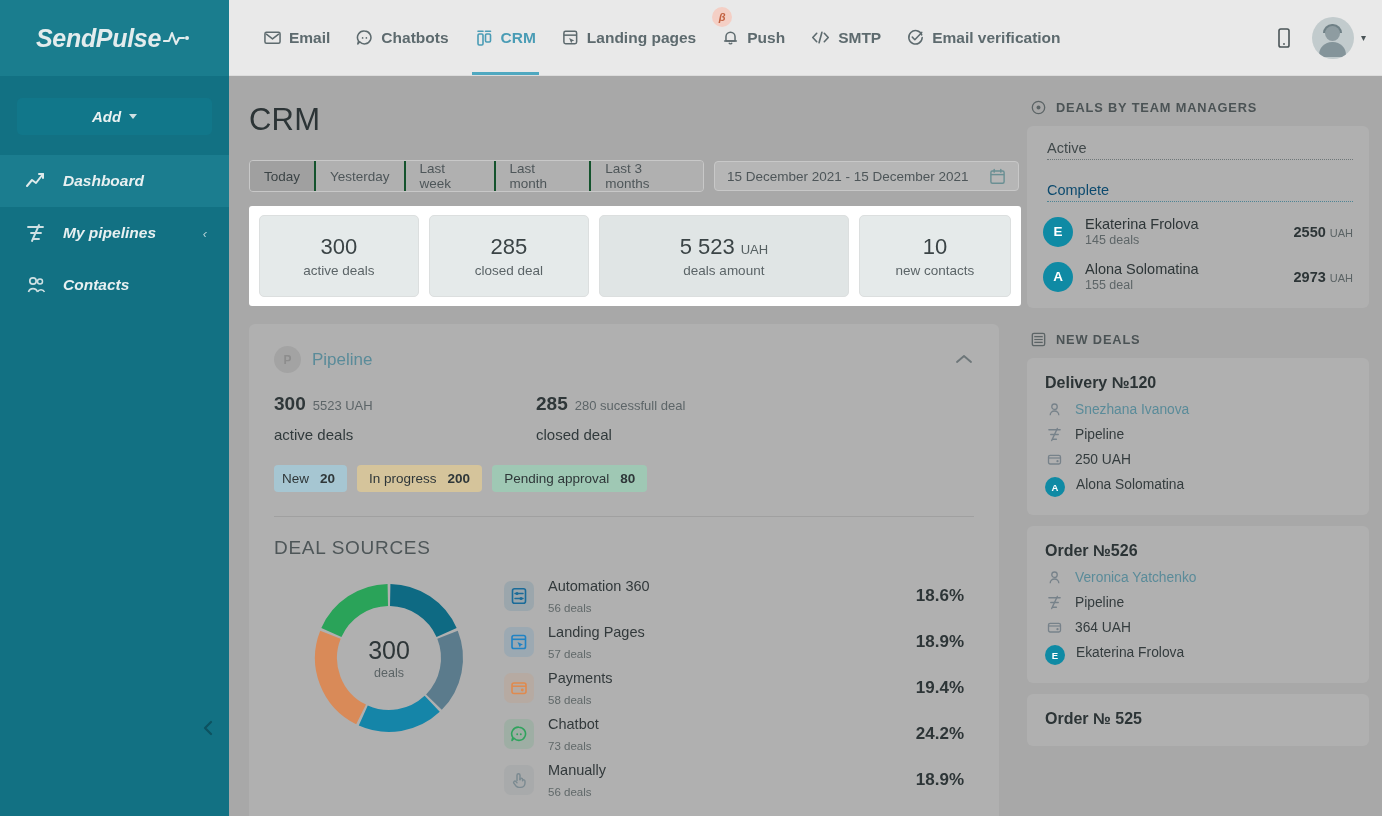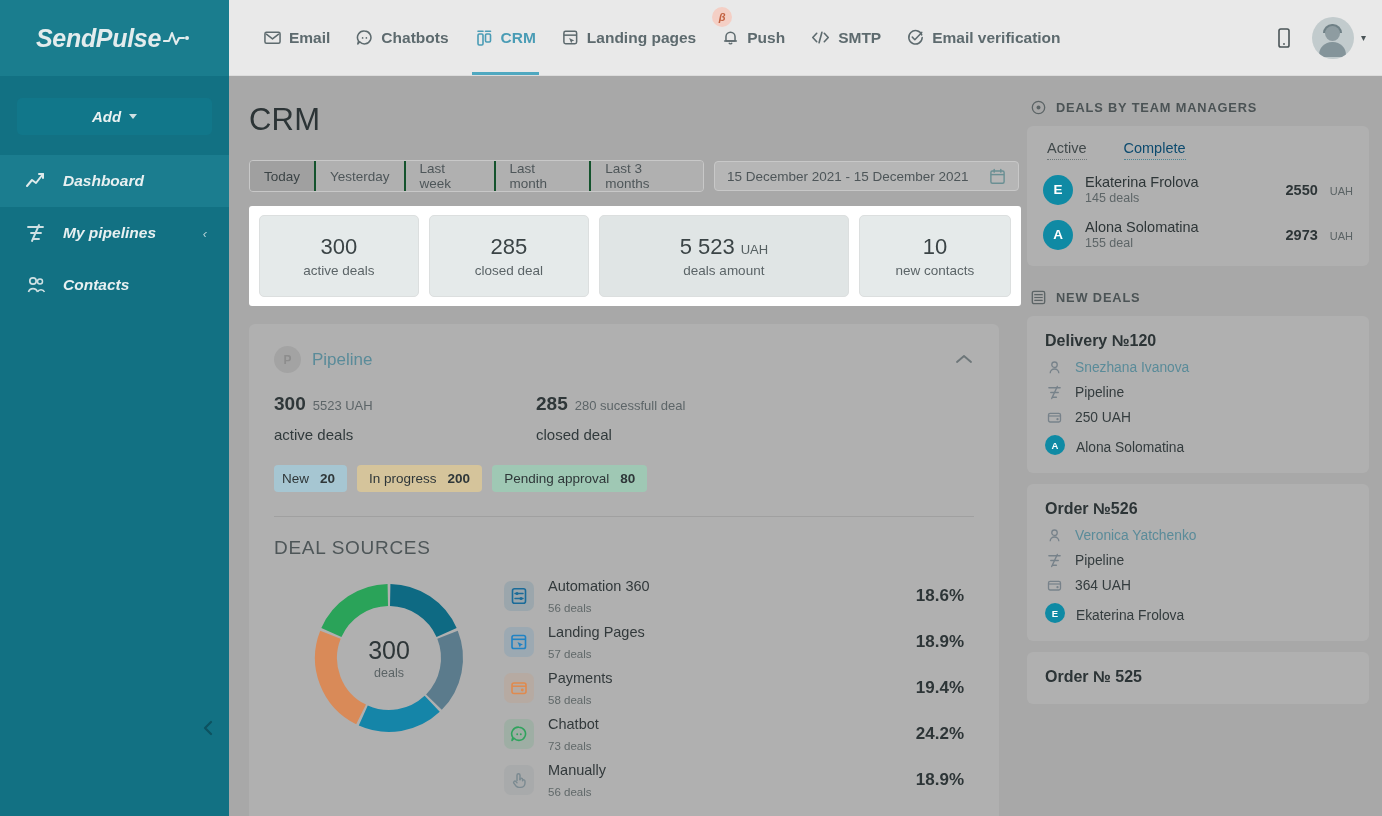--- a/index.html
+++ b/index.html
@@ -225,46 +225,46 @@
     display: flex; align-items: center; gap: 10px;
     margin-top: 24px; padding-left: 4px;
   }
   .panel-title {
     font-size: 12.8px; letter-spacing: 0.85px; color: #4b5355; font-weight: 600;
   }
   .panel-card {
     background: #b0b0b0; border-radius: 6px; margin-top: 11px;
     padding: 14px 16px 16px 16px;
   }
-  .tabs-row { display: flex; gap: 37px; padding-left: 4px; }
+  .tabs-row { display: flex; gap: 22px; padding-left: 4px; flex-direction: column; }
   .tab {
     font-size: 14.5px; padding-bottom: 3px; cursor: pointer;
     border-bottom: 1.6px dotted #6f7779; color: #4a5254;
   }
   .tab.active { color: #41494b; }
   .tab.link { color: #0c4a6e; border-bottom-color: #4e8494; }
   .mgr-row { display: flex; align-items: center; margin-top: 14px; gap: 12px; }
   .avatar-circle {
     width: 30px; height: 30px; border-radius: 50%;
     background: #0f8aa4; color: #ffffff; font-size: 13.5px; font-weight: 600;
     display: flex; align-items: center; justify-content: center; flex: 0 0 30px;
   }
   .mgr-texts { display: flex; flex-direction: column; }
   .mgr-name { font-size: 14.5px; color: #2e3638; }
   .mgr-deals { font-size: 12.5px; color: #5d6567; margin-top: 1px; }
-  .mgr-amount { margin-left: auto; display: flex; align-items: baseline; gap: 12px; }
+  .mgr-amount { margin-left: auto; display: flex; align-items: baseline; gap: 4px; }
   .mgr-sum { font-size: 14.5px; font-weight: 700; color: #2d3537; }
   .mgr-cur { font-size: 11px; color: #5b6365; }
 
   .deal-card {
     background: #b0b0b0; border-radius: 6px; margin-top: 11px;
     padding: 16px 18px 18px 18px;
   }
   .deal-title { font-size: 16px; font-weight: 700; color: #2c3436; }
-  .deal-row { display: flex; align-items: flex-end; gap: 11px; margin-top: 10px; }
+  .deal-row { display: flex; align-items: flex-start; gap: 11px; margin-top: 10px; }
   .deal-row .dtext { font-size: 13.8px; color: #343c3e; }
   .deal-row .dtext.link { color: #5a8b99; }
   .deal-ico { width: 19px; display: flex; align-items: center; justify-content: center; }
   .mini-avatar {
     width: 20px; height: 20px; border-radius: 50%;
     background: #0f8aa4; color: #fff; font-size: 9.5px; font-weight: 700;
     display: flex; align-items: center; justify-content: center; flex: 0 0 20px;
   }
   svg { display: block; }
 </style>

